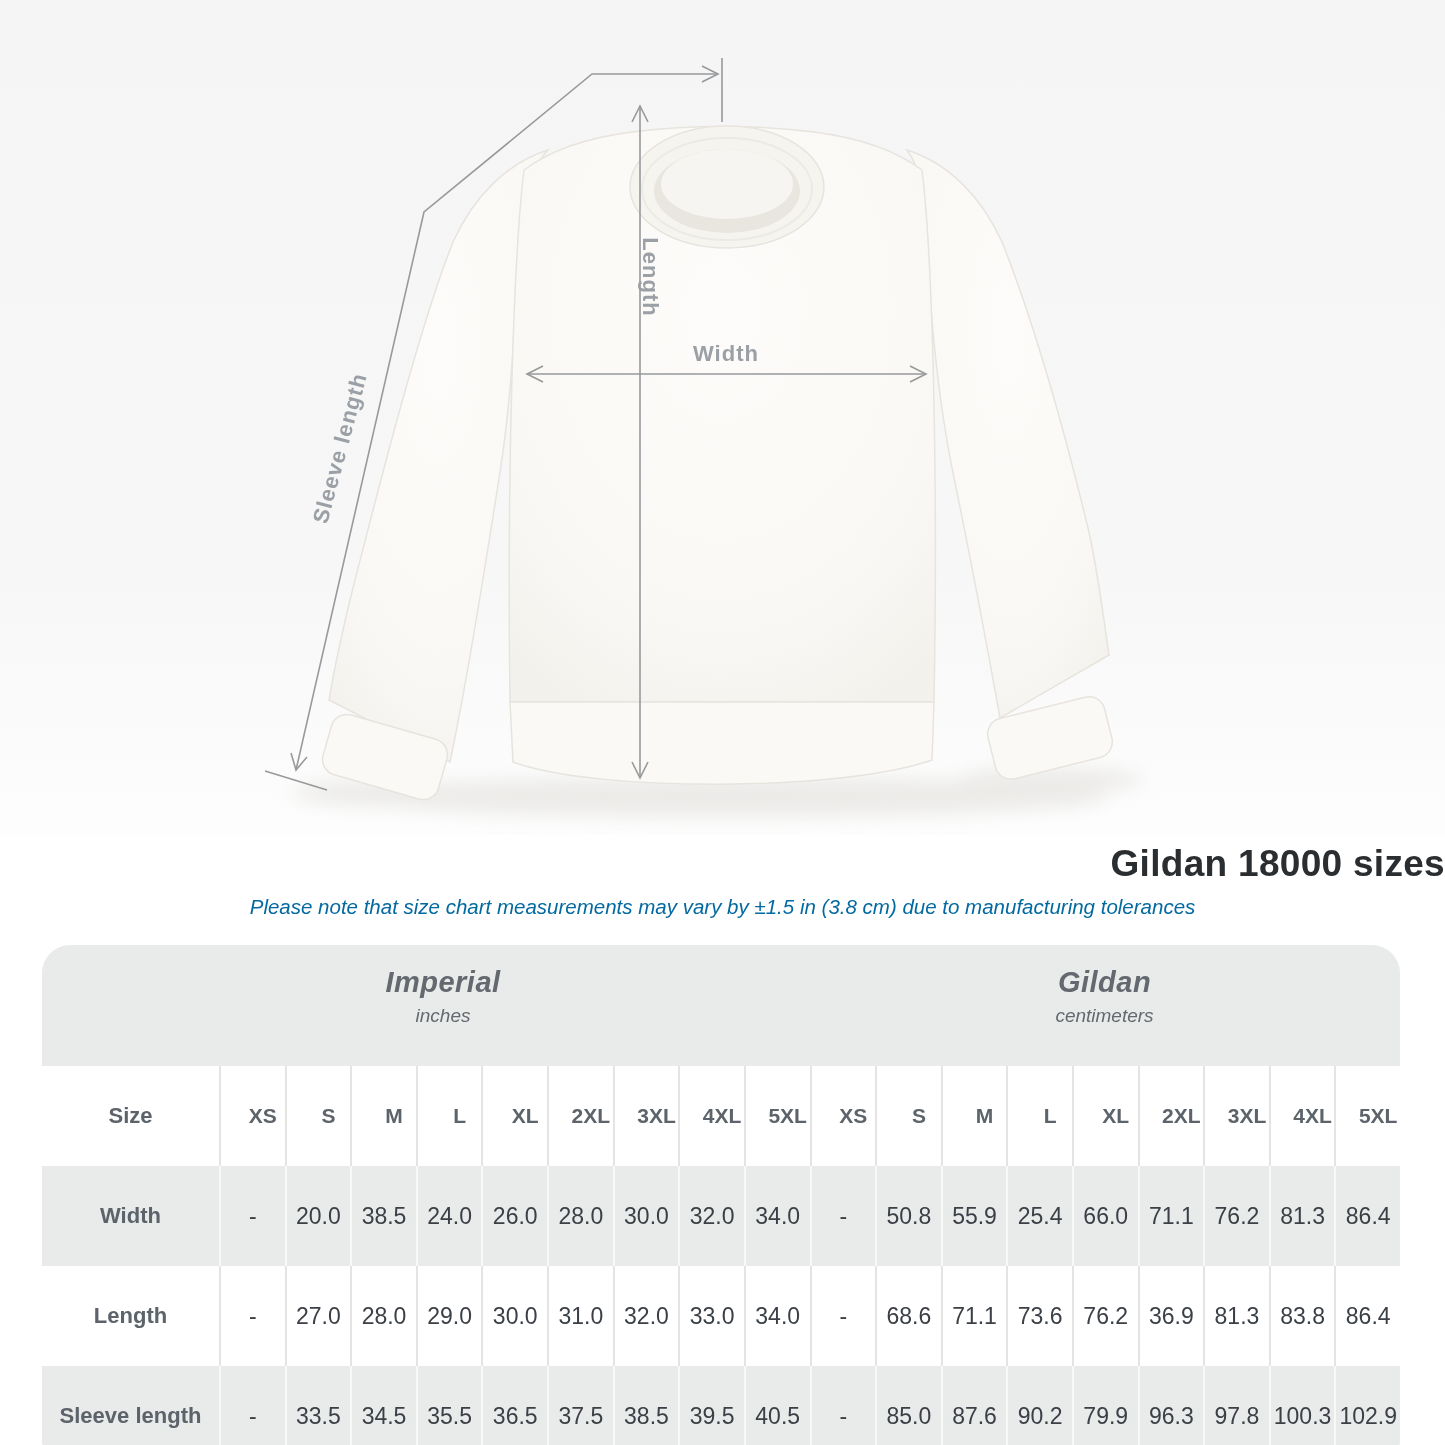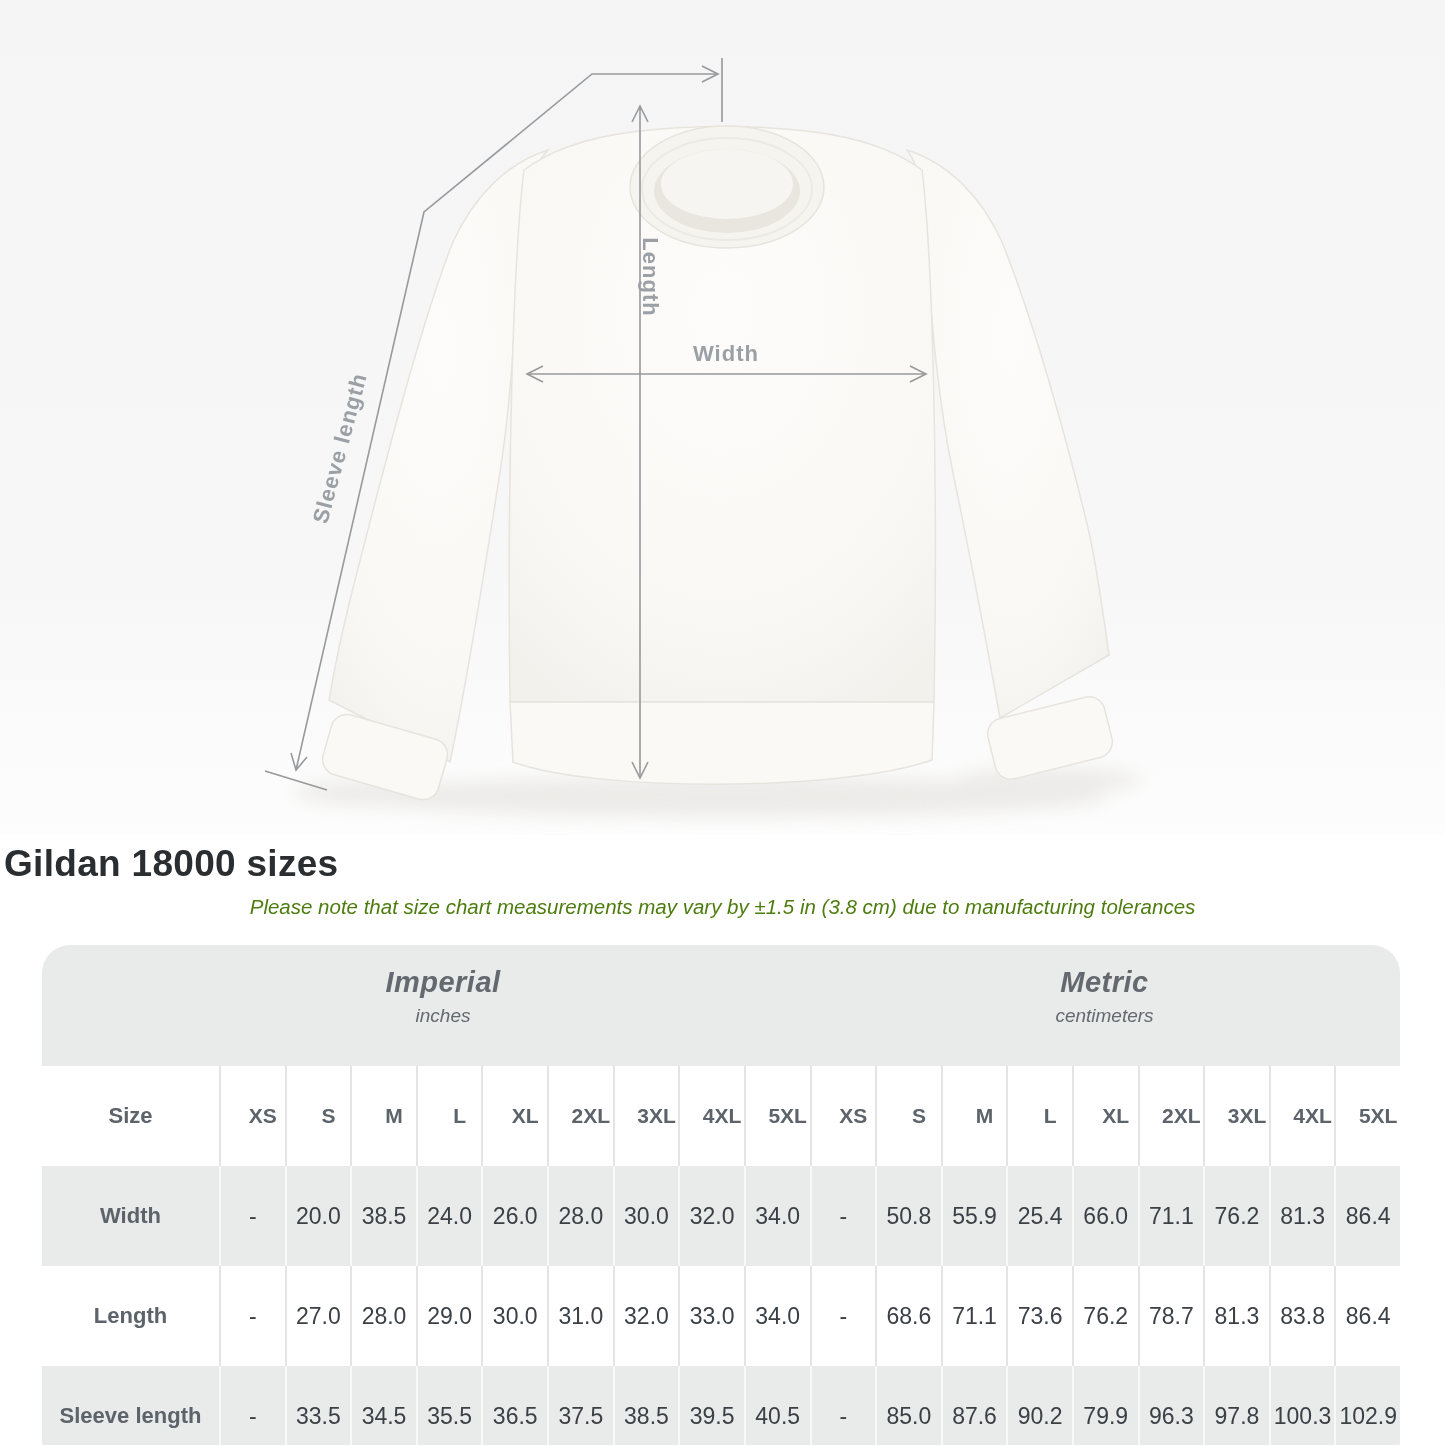--- a/index.html
+++ b/index.html
@@ -9,26 +9,26 @@
     font-family:"Liberation Sans", sans-serif;
   }
   
   .hero{
     position:absolute;left:0;top:0;width:1445px;height:835px;
     background:linear-gradient(180deg,#f5f5f6 0%,#f7f7f7 68%,#fdfdfd 100%);
   }
   .hero svg{display:block;}
   
   .title{
-    position:absolute;top:843px;left:4px;right:0;margin:0;
-    text-align:left;font-size:37px;font-weight:bold;color:#2b2e31;letter-spacing:.3px;
+    position:absolute;top:843px;left:12px;right:0;margin:0;
+    text-align:right;font-size:37px;font-weight:bold;color:#2b2e31;letter-spacing:.3px;
   }
   .note{
     position:absolute;top:895px;left:0;right:0;margin:0;
-    text-align:center;font-style:italic;font-size:20.5px;color:#4d7c0f;
+    text-align:center;font-style:italic;font-size:20.5px;color:#0369a1;
   }
   
   .size-table{position:absolute;left:42px;top:945px;width:1358px;}
   .band{height:121px;background:#e9eaea;border-radius:28px 28px 0 0;position:relative;padding-left:9px;}
   .band-group{position:absolute;top:21px;text-align:center;}
   .band-imperial{left:35px;width:732px;}
   .band-metric{left:767px;width:591px;}
   .band-title{font-size:29px;font-weight:bold;font-style:italic;color:#63696f;letter-spacing:.5px;}
   .band-sub{font-size:19px;font-style:italic;color:#63696f;margin-top:6px;}
   .trow{
@@ -126,21 +126,21 @@
 <h1 class="title">Gildan 18000 sizes</h1>
 <p class="note">Please note that size chart measurements may vary by ±1.5 in (3.8 cm) due to manufacturing tolerances</p>
 
 <div class="size-table">
   <div class="band">
     <div class="band-group band-imperial">
       <div class="band-title">Imperial</div>
       <div class="band-sub">inches</div>
     </div>
     <div class="band-group band-metric">
-      <div class="band-title">Metric</div>
+      <div class="band-title">Gildan</div>
       <div class="band-sub">centimeters</div>
     </div>
   </div>
   <div id="table-grid">
       <div class="trow header-row">
         <div class="cell label">Size</div>
         <div class="cell szhead">XS</div>
         <div class="cell szhead">S</div>
         <div class="cell szhead">M</div>
         <div class="cell szhead">L</div>
@@ -189,21 +189,21 @@
         <div class="cell num">30.0</div>
         <div class="cell num">31.0</div>
         <div class="cell num">32.0</div>
         <div class="cell num">33.0</div>
         <div class="cell num">34.0</div>
         <div class="cell num">-</div>
         <div class="cell num">68.6</div>
         <div class="cell num">71.1</div>
         <div class="cell num">73.6</div>
         <div class="cell num">76.2</div>
-        <div class="cell num">78.7</div>
+        <div class="cell num">36.9</div>
         <div class="cell num">81.3</div>
         <div class="cell num">83.8</div>
         <div class="cell num">86.4</div>
       </div>
       <div class="trow data-row gray">
         <div class="cell label">Sleeve length</div>
         <div class="cell num">-</div>
         <div class="cell num">33.5</div>
         <div class="cell num">34.5</div>
         <div class="cell num">35.5</div>

